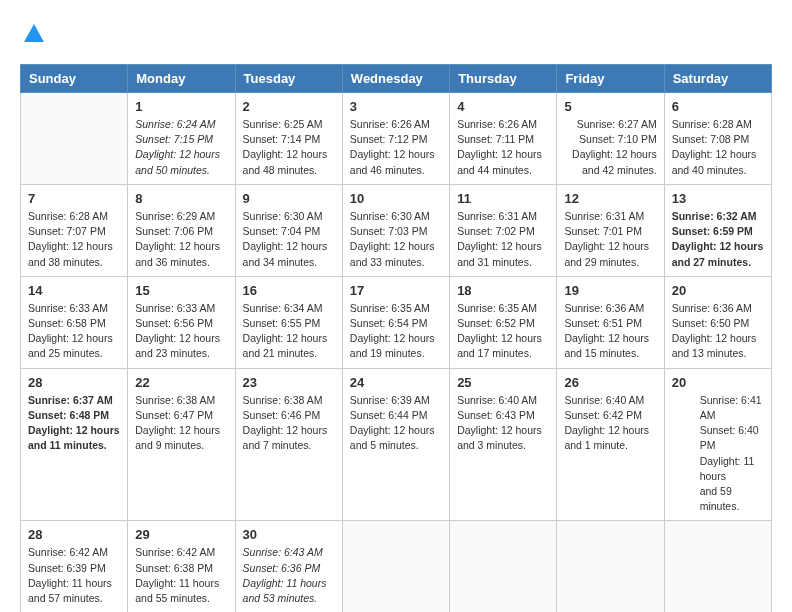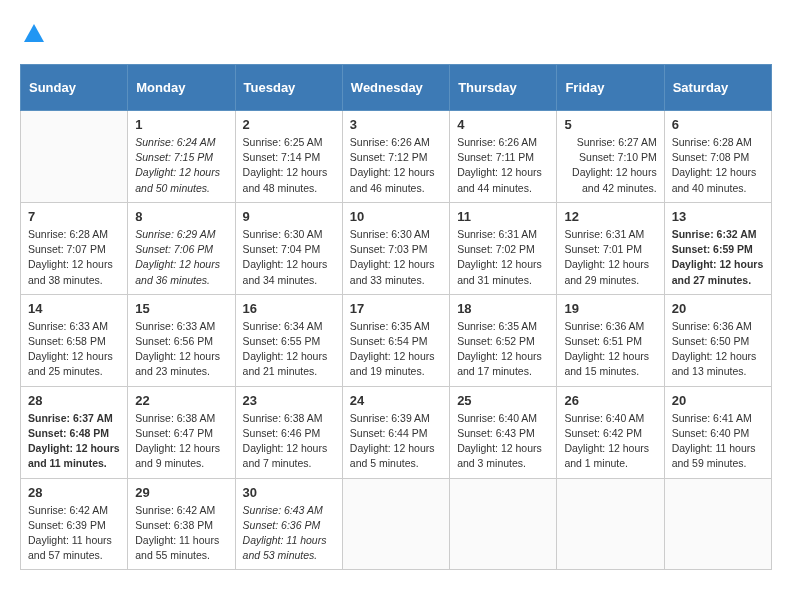--- a/index.html
+++ b/index.html
@@ -46,21 +46,21 @@
     }
     .calendar {
       width: 100%;
       border-collapse: collapse;
       border: 1px solid #ccc;
     }
     .calendar th {
       background: #3d7ab5;
       color: #fff;
       font-size: 13px;
-      padding: 15px 8px;
+      padding: 6px 8px;
       text-align: left;
       border: 1px solid #5a90c0;
     }
     .calendar td {
       vertical-align: top;
       border: 1px solid #ccc;
       padding: 6px 7px;
       width: calc(100% / 7);
       height: 90px;
       font-size: 11px;
@@ -159,21 +159,21 @@
       <tr>
         <td>
           <span class="day-number">7</span>
           <div class="day-detail" style="white-space: pre-line;">Sunrise: 6:28 AM
 Sunset: 7:07 PM
 Daylight: 12 hours
 and 38 minutes.</div>
         </td>
         <td>
           <span class="day-number">8</span>
-          <div class="day-detail" style="white-space: pre-line; font-style: italic;">Sunrise: 6:29 AM
+          <div class="day-detail" style="white-space: pre-line;">Sunrise: 6:29 AM
 Sunset: 7:06 PM
 Daylight: 12 hours
 and 36 minutes.</div>
         </td>
         <td>
           <span class="day-number">9</span>
           <div class="day-detail" style="white-space: pre-line;">Sunrise: 6:30 AM
 Sunset: 7:04 PM
 Daylight: 12 hours
 and 34 minutes.</div>
@@ -296,21 +296,21 @@
         </td>
         <td>
           <span class="day-number">26</span>
           <div class="day-detail" style="white-space: pre-line;">Sunrise: 6:40 AM
 Sunset: 6:42 PM
 Daylight: 12 hours
 and 1 minute.</div>
         </td>
         <td>
           <span class="day-number">20</span>
-          <div class="day-detail" style="white-space: pre-line;">Sunrise: 6:41 AM
+          <div class="day-detail" style="white-space: pre-line; margin-left: 28px;">Sunrise: 6:41 AM
 Sunset: 6:40 PM
 Daylight: 11 hours
 and 59 minutes.</div>
         </td>
       </tr>
       <tr>
         <td>
           <span class="day-number">28</span>
           <div class="day-detail" style="white-space: pre-line;">Sunrise: 6:42 AM
 Sunset: 6:39 PM

